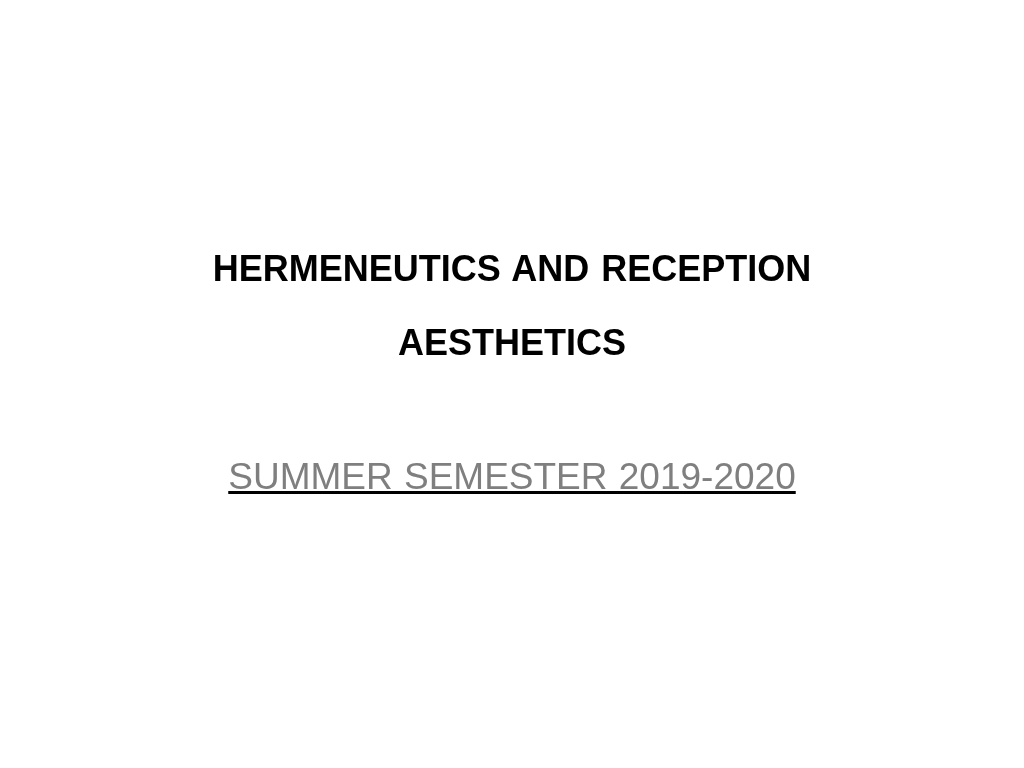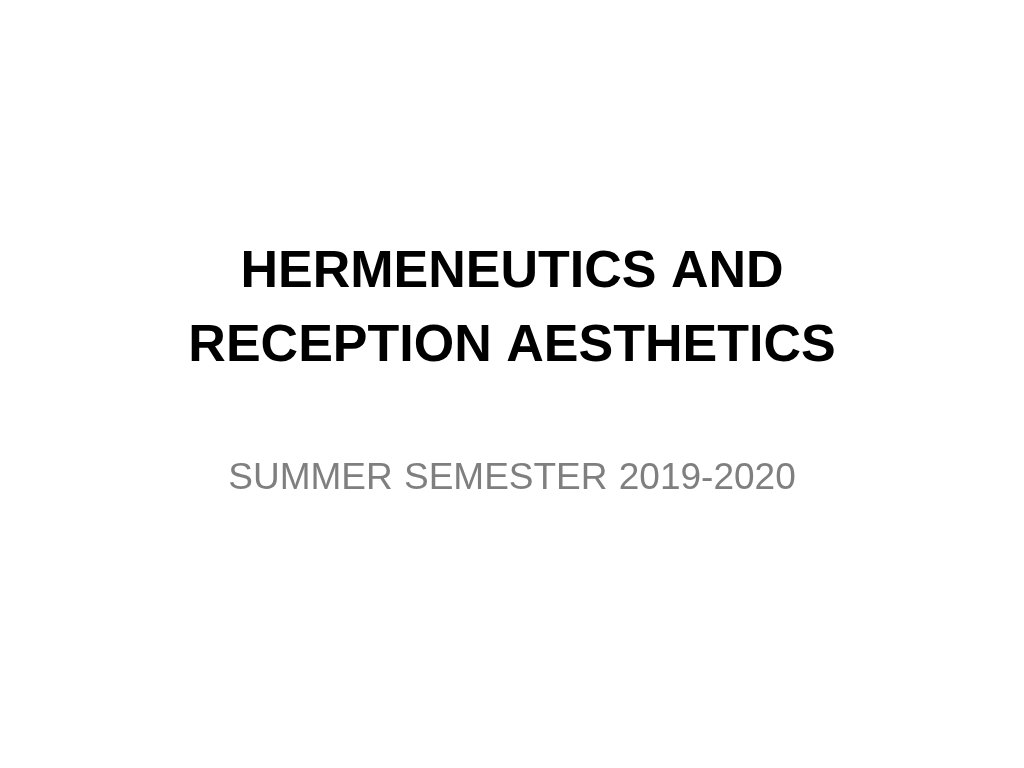--- a/index.html
+++ b/index.html
@@ -42,35 +42,36 @@
     top: 232px;
     width: 820px;
     text-align: center;
   }
 
   .slide-title {
     margin: 0;
     padding: 0;
     font-family: "Liberation Sans", sans-serif;
     font-weight: bold;
-    font-size: 52px;
+    font-size: 36px;
     line-height: 74px;
     letter-spacing: 0px;
     color: #000000;
     text-align: center;
     word-spacing: 2px;
   }
 
   
   .subtitle-block {
     position: absolute;
     left: 102px;
     top: 443px;
     width: 820px;
     text-align: center;
+    text-decoration: underline;
   }
 
   .subtitle-line {
     margin: 0;
     padding: 0;
     font-family: "Liberation Sans", sans-serif;
     font-weight: normal;
     font-size: 37px;
     line-height: 68px;
     color: #7f7f7f;

